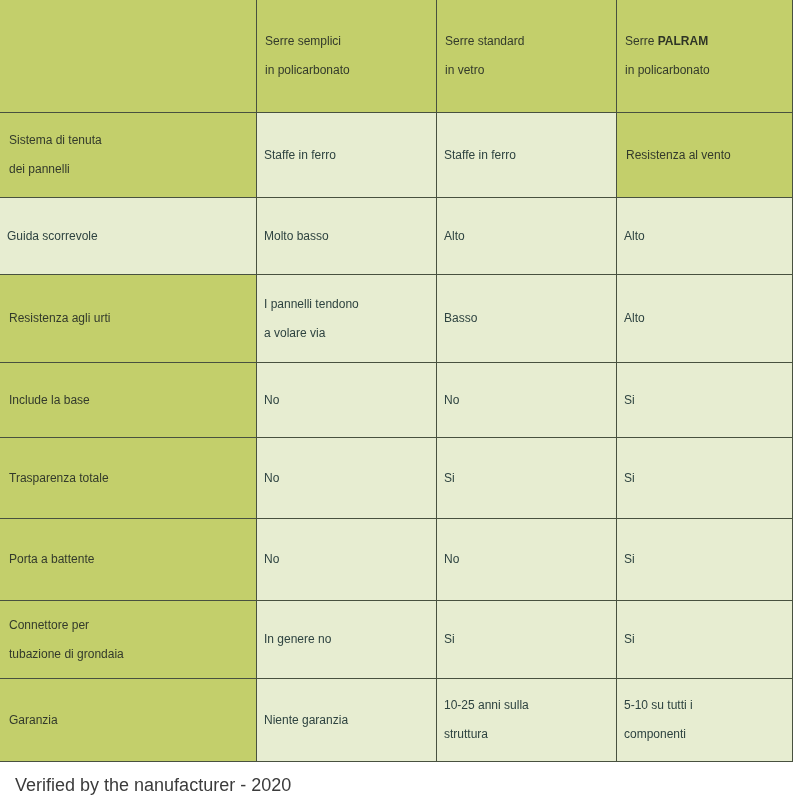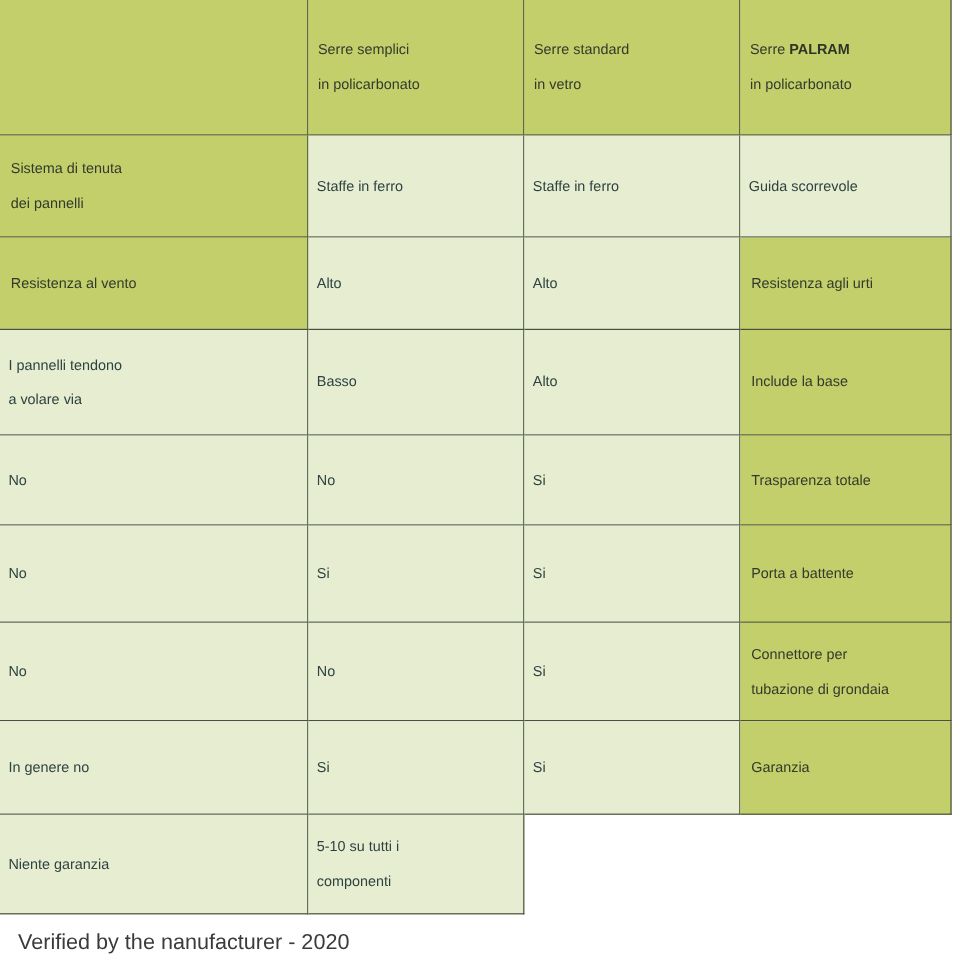--- a/index.html
+++ b/index.html
@@ -79,23 +79,24 @@
     </div>
     <div class="cell hdr">
       <span><span>Serre </span><span class="brand">PALRAM</span></span>
       <span>in policarbonato</span>
     </div>
 
     <div class="cell olive">Sistema di tenuta
 dei pannelli</div>
     <div class="cell light">Staffe in ferro</div>
     <div class="cell light">Staffe in ferro</div>
+    <div class="cell olive">Resistenza al vento</div>
+
     <div class="cell light">Guida scorrevole</div>
-
-    <div class="cell olive">Resistenza al vento</div>
+    <div class="cell light">Molto basso</div>
     <div class="cell light">Alto</div>
     <div class="cell light">Alto</div>
 
     <div class="cell olive">Resistenza agli urti</div>
     <div class="cell light">I pannelli tendono
 a volare via</div>
     <div class="cell light">Basso</div>
     <div class="cell light">Alto</div>
 
     <div class="cell olive">Include la base</div>
@@ -114,19 +115,21 @@
     <div class="cell light">Si</div>
 
     <div class="cell olive">Connettore per
 tubazione di grondaia</div>
     <div class="cell light">In genere no</div>
     <div class="cell light">Si</div>
     <div class="cell light">Si</div>
 
     <div class="cell olive">Garanzia</div>
     <div class="cell light">Niente garanzia</div>
+    <div class="cell light">10-25 anni sulla
+struttura</div>
     <div class="cell light">5-10 su tutti i
 componenti</div>
 
   </div>
 
   <div class="footer-note">Verified by the nanufacturer - 2020</div>
 </div>
 
 </body></html>

